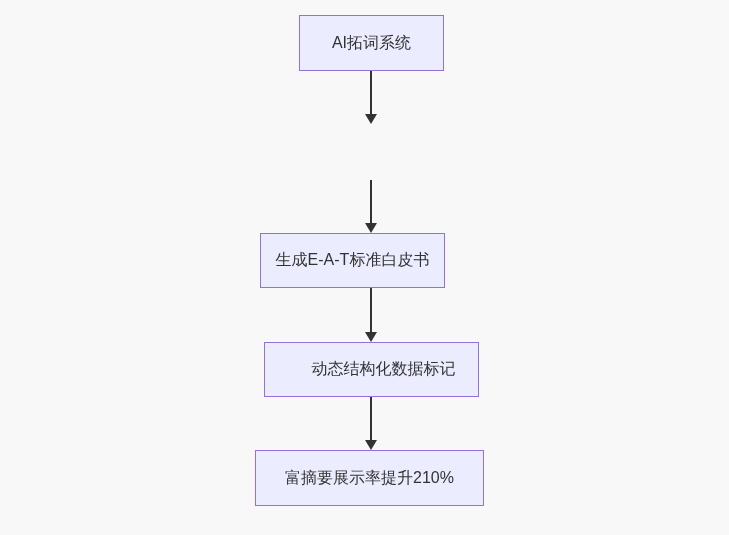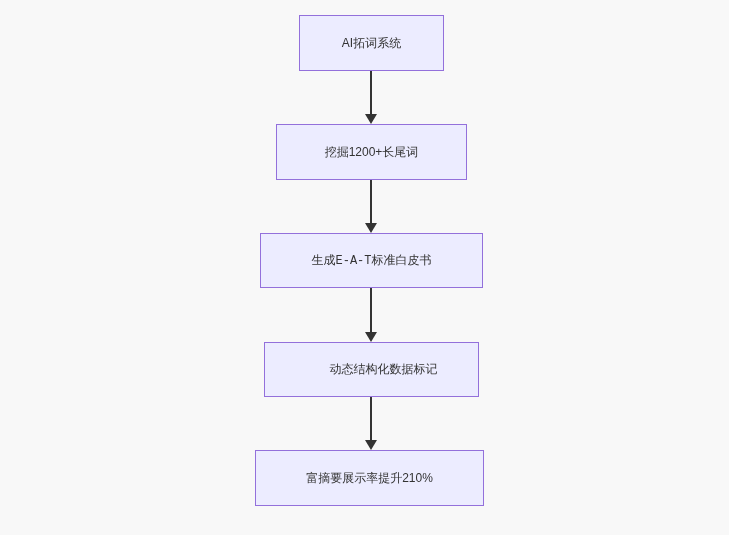--- a/index.html
+++ b/index.html
@@ -24,21 +24,21 @@
     background: var(--bg);
   }
   .node {
     position: absolute;
     display: flex;
     align-items: center;
     justify-content: center;
     background: var(--node-fill);
     border: 1px solid var(--node-border);
     color: var(--node-text);
-    font-size: 12px;
+    font-size: 16px;
     text-align: center;
     white-space: nowrap;
   }
   .arrow {
     position: absolute;
     left: 371px;
     transform: translateX(-50%);
     display: flex;
     flex-direction: column;
     align-items: center;
@@ -64,30 +64,27 @@
 
   <div class="node" style="left:299px; top:15px; width:145px; height:56px;">
     <span>AI拓词系统</span>
   </div>
 
   <div class="arrow" style="top:71px; height:53px;">
     <div class="arrow-line"></div>
     <div class="arrow-head"></div>
   </div>
 
-  <div class="node" style="left:276px; top:124px; width:191px; height:56px;">
-    <span>挖掘1200+长尾词</span>
-  </div>
 
   <div class="arrow" style="top:180px; height:53px;">
     <div class="arrow-line"></div>
     <div class="arrow-head"></div>
   </div>
 
-  <div class="node" style="left:260px; top:233px; width:223px; height:55px;font-family:Liberation Mono, monospace;">
+  <div class="node" style="left:260px; top:233px; width:185px; height:55px;">
     <span>生成E-A-T标准白皮书</span>
   </div>
 
   <div class="arrow" style="top:288px; height:54px;">
     <div class="arrow-line"></div>
     <div class="arrow-head"></div>
   </div>
 
   <div class="node" style="left:264px; top:342px; width:215px; height:55px;padding-left:24px;">
     <span>动态结构化数据标记</span>

